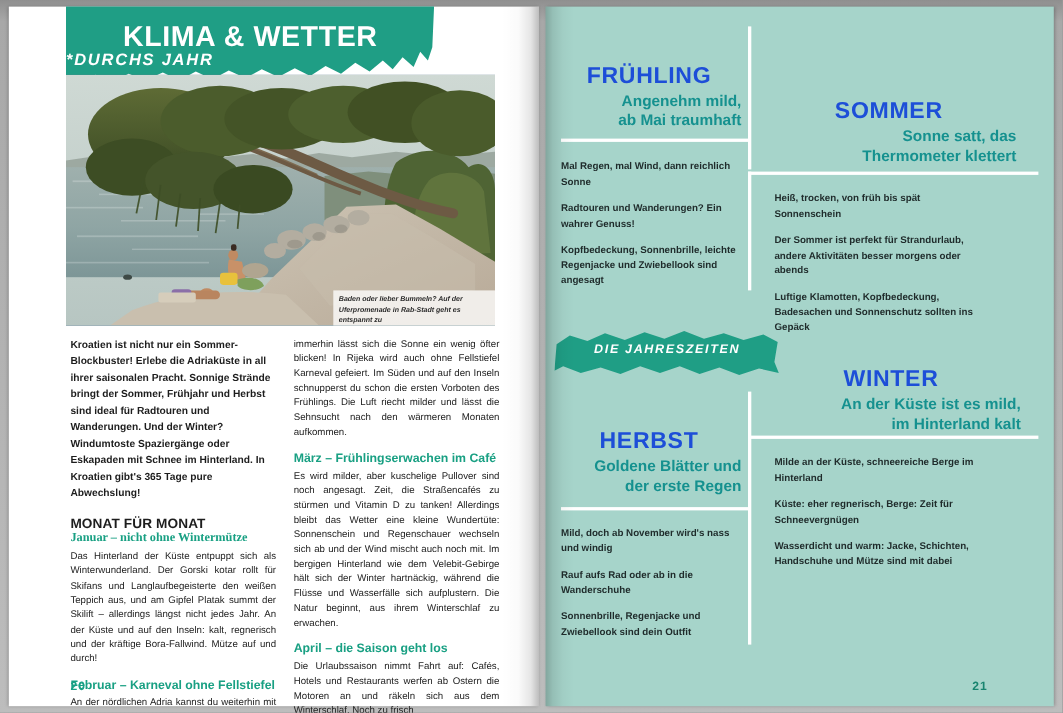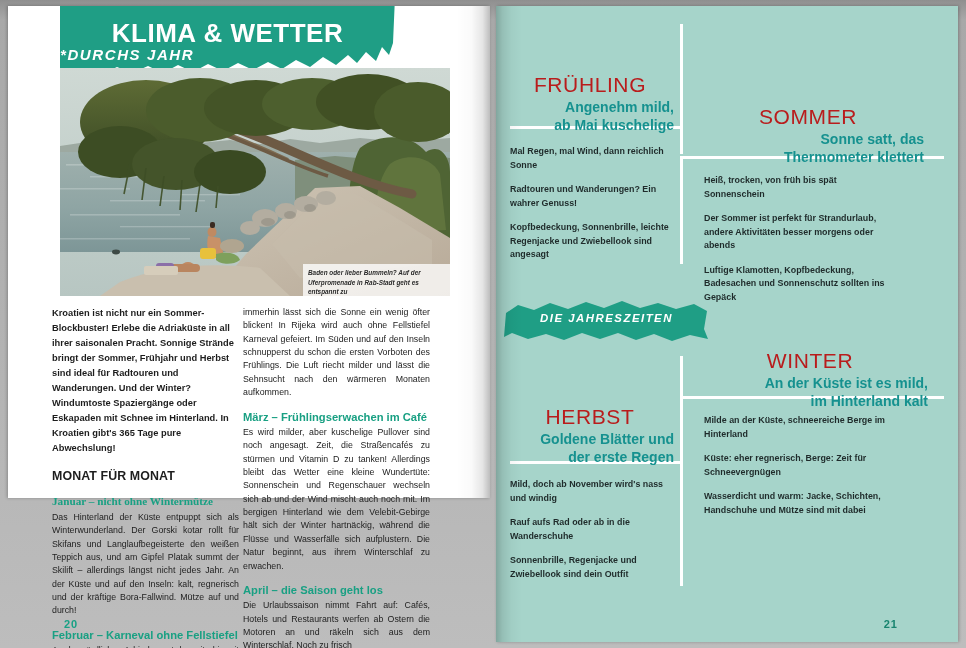--- a/index.html
+++ b/index.html
@@ -11,21 +11,21 @@
   }
   .spread {
     position: relative;
     width: 966px; height: 648px;
     background: linear-gradient(180deg,#8f8f8f 0%,#a8a8a8 3%,#bdbdbd 100%);
   }
 
   
   .page-left {
     position: absolute; left: 8px; top: 6px;
-    width: 482px; height: 492px;
+    width: 482px; height: 636px;
     background: #ffffff;
     box-shadow: -1px 0 3px rgba(0,0,0,.25);
   }
   .page-left::after{
     content:""; position:absolute; right:0; top:0; width:34px; height:100%;
     background: linear-gradient(90deg, rgba(255,255,255,0) 0%, rgba(0,0,0,.02) 45%, rgba(0,0,0,.10) 78%, rgba(0,0,0,.26) 100%);
     pointer-events:none;
   }
 
   
@@ -54,32 +54,32 @@
   .photo svg{ display:block; }
   .caption{
     position:absolute; left:243px; top:196px; width:147px;
     background:rgba(255,255,255,.78);
     color:#2b2b2b; font-size:6.4px; font-style:italic; font-weight:700;
     line-height:1.5; padding:4px 4px 4px 5px;
   }
 
   
   .cols{
-    position:absolute; left:44px; top:300px; width:390px; height:300px;
-    display:flex; gap:4px;
+    position:absolute; left:56px; top:300px; width:390px; height:300px;
+    display:flex; gap:16px;
   }
   .col{ width:187px; position:relative; }
   .col-right{ border-left:0; }
   .intro{
     font-size:9.3px; line-height:1.62; font-weight:700; color:#1d1d1d;
     text-align:left; margin-bottom:13px;
   }
   .h-monat{
     font-size:12.4px; font-weight:700; color:#1d1d1d;
-    letter-spacing:.1px; margin-bottom:12px;
+    letter-spacing:.1px; margin-bottom:0;
   }
   .h-month{
     font-size:11.2px; font-weight:700; color:#19a083;
     margin:11px 0 2px 0; line-height:1.2;
   }
   .h-month.first{ margin-top:0;font-family:Liberation Serif, serif; }
   .body-txt{
     font-size:8.8px; line-height:1.52; color:#222; text-align:justify;
   }
   .pagenum-l{
@@ -100,22 +100,22 @@
     pointer-events:none; z-index:6;
   }
 
   
   .gl{ position:absolute; background:#ffffff; z-index:2; }
   .gl-v{ width:3px; }
   .gl-h{ height:3px; }
 
   .season{ position:absolute; z-index:3; }
   .season-title{
-    font-size:21px; font-weight:400; color:#b91c1c;
-    letter-spacing:.6px; text-align:center; line-height:1.05;margin-top:16px;
+    font-size:21px; font-weight:700; color:#1d4ed8;
+    letter-spacing:.6px; text-align:center; line-height:1.05;
   }
   .season-sub{
     font-size:14px; font-weight:700; color:#15918f;
     text-align:right; line-height:1.3; margin-top:2px;
   }
   .season-items{ margin-top:0; }
   .s-item{
     font-size:8.9px; font-weight:700; color:#1f2b2b;
     line-height:1.52; margin-bottom:11px;
   }
@@ -286,21 +286,21 @@
     <div class="gl gl-h" style="left:184px; top:150px; width:264px;"></div>
     <div class="gl gl-v" style="left:184px; top:150px; height:108px;"></div>
 
     <div class="gl gl-v" style="left:184px; top:350px; height:230px;"></div>
     <div class="gl gl-h" style="left:14px;  top:455px; width:172px;"></div>
     <div class="gl gl-h" style="left:184px; top:390px; width:264px;"></div>
 
     <div class="season" style="left:10px; top:52px; width:168px;">
       <div class="season-title">FRÜHLING</div>
       <div class="season-sub">Angenehm mild,</div>
-      <div class="season-sub" style="margin-top:0;">ab Mai kuschelige</div>
+      <div class="season-sub" style="margin-top:0;">ab Mai traumhaft</div>
     </div>
     <div class="season season-items" style="left:14px; top:139px; width:162px;">
       <div class="s-item">Mal Regen, mal Wind, dann reichlich Sonne</div>
       <div class="s-item">Radtouren und Wanderungen? Ein wahrer Genuss!</div>
       <div class="s-item">Kopfbedeckung, Sonnenbrille, leichte Regenjacke und Zwiebellook sind angesagt</div>
     </div>
 
     <div class="season" style="left:196px; top:84px; width:232px;">
       <div class="season-title">SOMMER</div>
       <div class="season-sub">Sonne satt, das</div>

